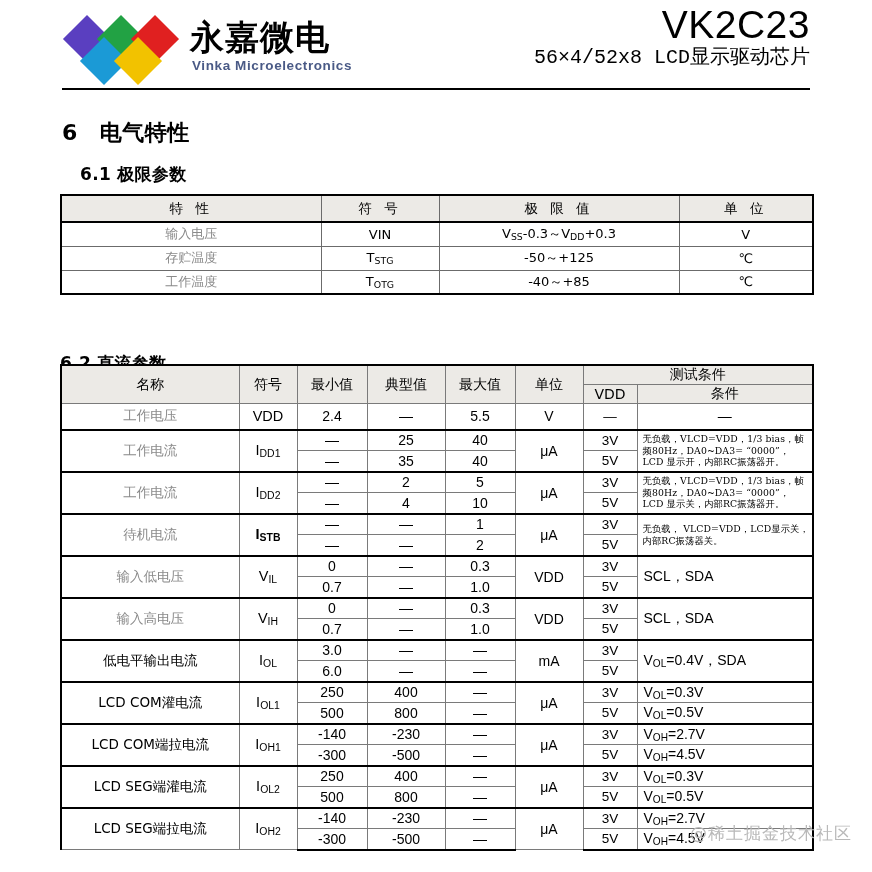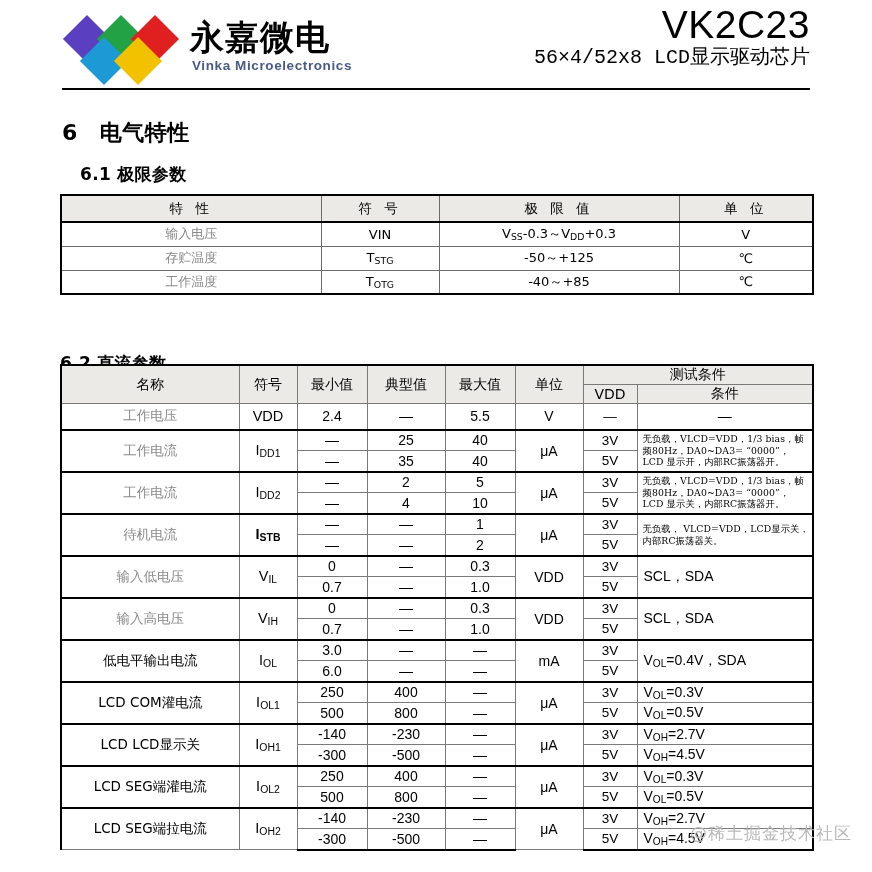--- a/index.html
+++ b/index.html
@@ -369,21 +369,21 @@
           <td class="outer-r cond" style="height: 21px;">V<sub>OL</sub>=0.3V</td>
         </tr>
         <tr>
           <td class="num grp-bottom" style="height: 21px;">500</td>
           <td class="num grp-bottom" style="height: 21px;">800</td>
           <td class="num grp-bottom" style="height: 21px;">—</td>
           <td class="vdd grp-bottom" style="height: 21px;">5V</td>
           <td class="outer-r cond grp-bottom" style="height: 21px;">V<sub>OL</sub>=0.5V</td>
         </tr>
         <tr>
-          <td class="outer-l name-lat" rowspan="2" style="border-bottom: 2px solid rgb(0, 0, 0); height: 21px;">LCD LCD显示关</td>
+          <td class="outer-l name-lat" rowspan="2" style="border-bottom: 2px solid rgb(0, 0, 0); height: 21px;">LCD COM端拉电流</td>
           <td class="sym" rowspan="2" style="border-bottom: 2px solid rgb(0, 0, 0); height: 21px;">I<sub>OH1</sub></td>
           <td class="num" style="height: 21px;">-140</td>
           <td class="num" style="height: 21px;">-230</td>
           <td class="num" style="height: 21px;">—</td>
           <td class="unit" rowspan="2" style="border-bottom: 2px solid rgb(0, 0, 0); height: 21px;">μA</td>
           <td class="vdd" style="height: 21px;">3V</td>
           <td class="outer-r cond" style="height: 21px;">V<sub>OH</sub>=2.7V</td>
         </tr>
         <tr>
           <td class="num grp-bottom" style="height: 21px;">-300</td>

